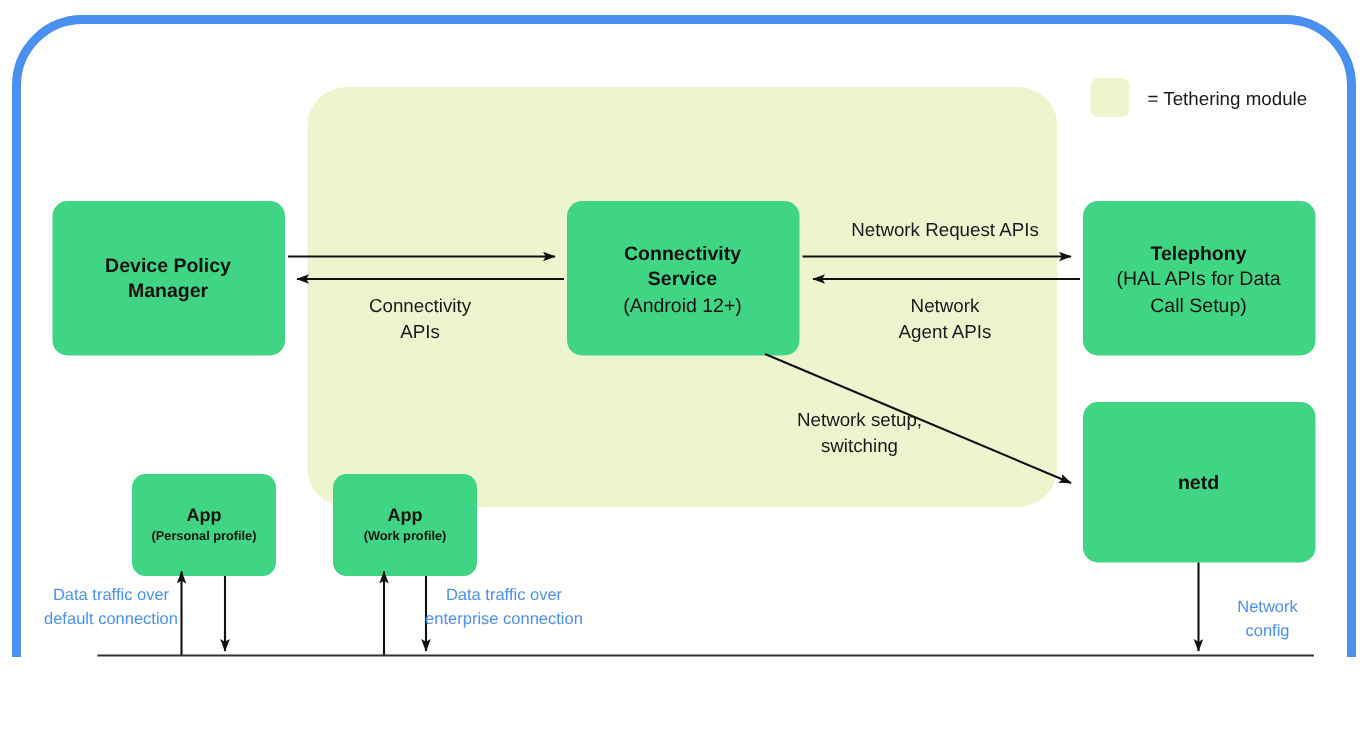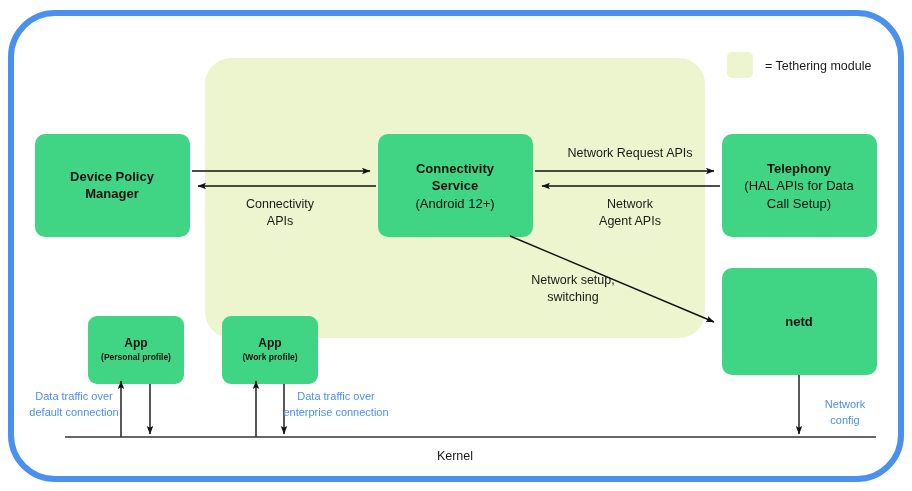--- a/index.html
+++ b/index.html
@@ -3,21 +3,21 @@
 <meta charset="utf-8">
 <style>
   html, body {
     margin: 0;
     padding: 0;
     background: #ffffff;
   }
   #stage {
     position: relative;
     width: 912px;
-    height: 491px;
+    height: 438px;
     background: #ffffff;
     overflow: hidden;
     font-family: "Liberation Sans", sans-serif;
   }
   svg#diagram {
     position: absolute;
     top: 0;
     left: 0;
     width: 912px;
     height: 491px;

